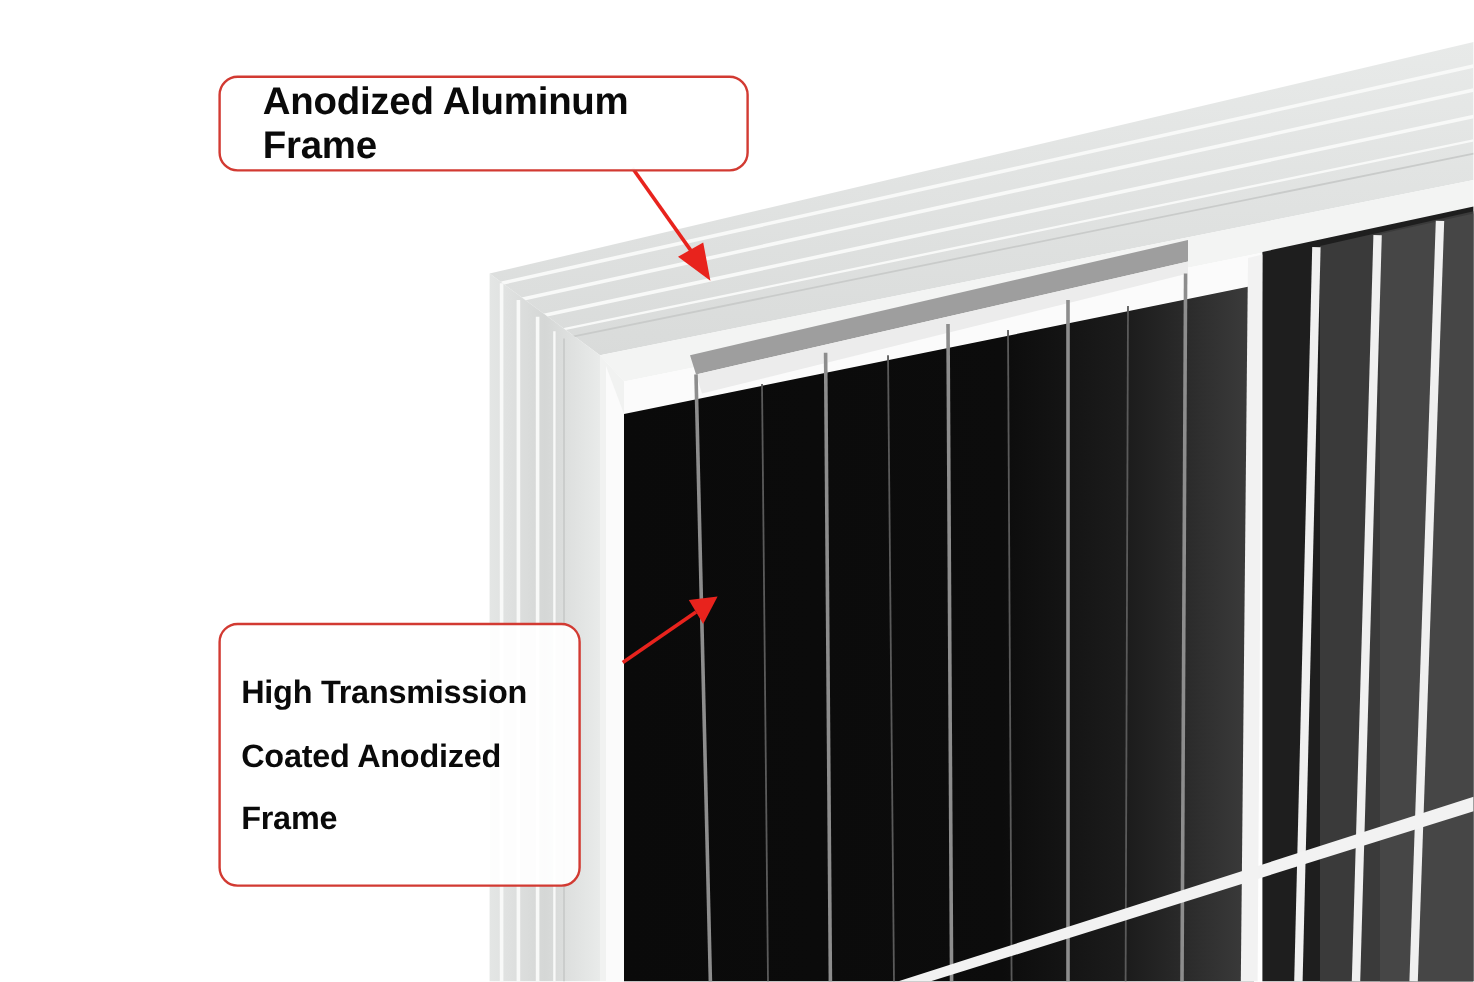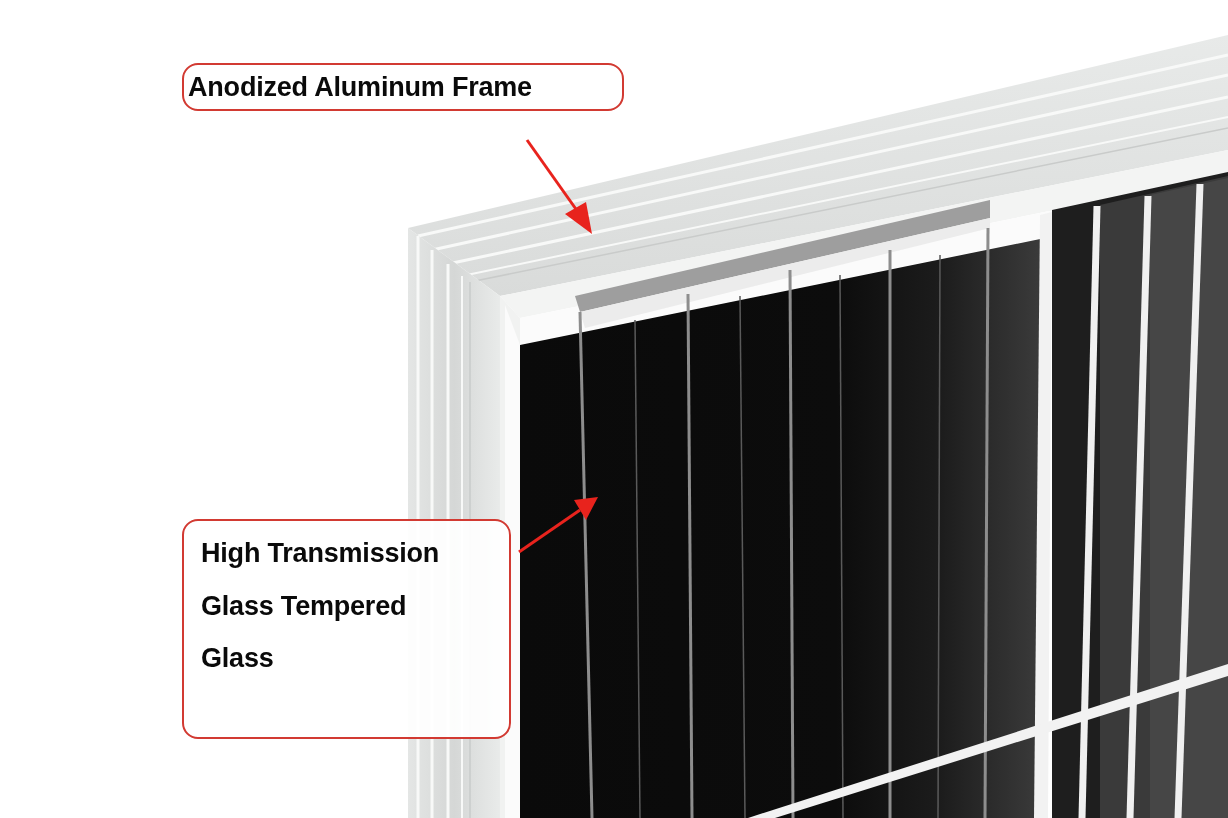--- a/index.html
+++ b/index.html
@@ -27,32 +27,32 @@
       border-radius: 16px;
       background: rgba(255,255,255,0.96);
       color: #0a0a0a;
       font-weight: 700;
       letter-spacing: -0.2px;
     }
     .callout-frame {
       left: 182px;
       top: 63px;
       width: 442px;
-      height: 48px;
+      height: 80px;
       display: flex;
       align-items: center;
-      padding-left: 4px;
-      font-size: 27px;
+      padding-left: 35px;
+      font-size: 32px;
     }
     .callout-glass {
       left: 182px;
       top: 519px;
-      width: 329px;
+      width: 302px;
       height: 220px;
-      padding: 6px 0 0 17px;
+      padding: 30px 0 0 17px;
       font-size: 27px;
       line-height: 52.5px;
       background: rgba(255,255,255,0.93);
     }
     .callout-glass .line {
       display: block;
       white-space: nowrap;
     }
   </style>
 </head>
@@ -149,16 +149,16 @@
       <polygon points="598,497 574,500 586,520" fill="#e8231d"></polygon>
     </g>
   </svg>
 
   <div class="callout callout-frame">
     <span>Anodized Aluminum Frame</span>
   </div>
 
   <div class="callout callout-glass">
     <span class="line">High Transmission</span>
-    <span class="line">Glass Tempered</span>
-    <span class="line">Glass</span>
+    <span class="line">Coated Anodized</span>
+    <span class="line">Frame</span>
   </div>
 </div>
 
 </body></html>

